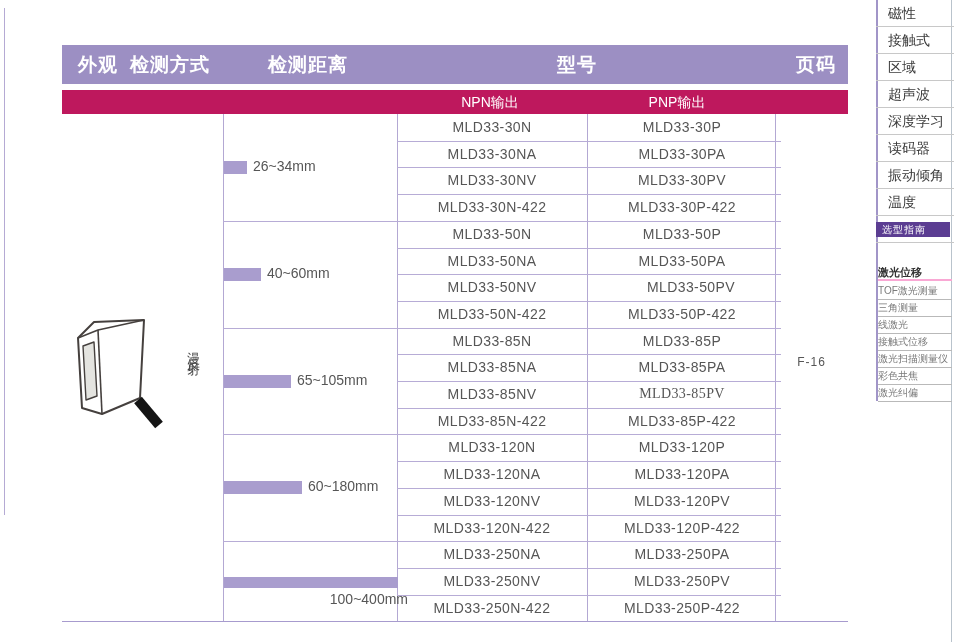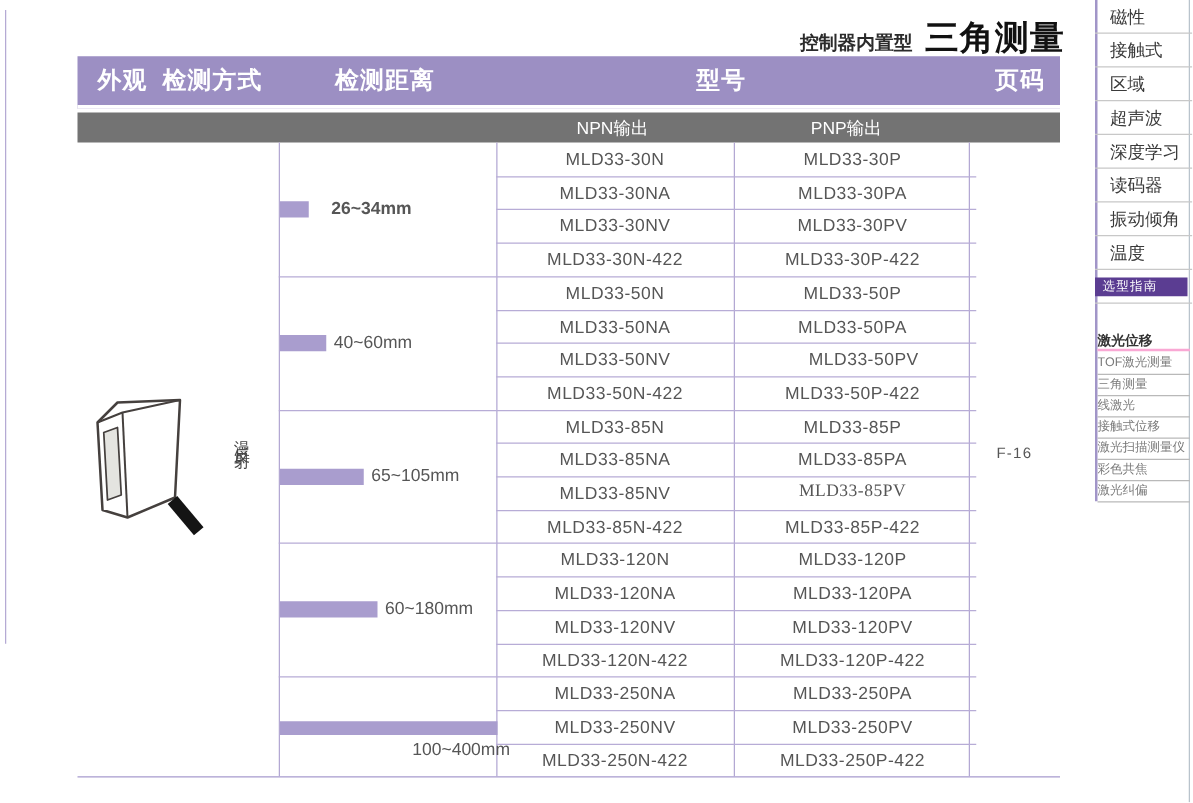--- a/index.html
+++ b/index.html
@@ -19,21 +19,21 @@
   
   .thead { position:absolute; left:62px; top:45px; width:786px; height:42px; background:#9c8fc3;
            border-bottom:3px solid #fff; color:#fff; font-weight:bold; font-size:19px; }
   .thead span { position:absolute; top:0; line-height:40px; letter-spacing:1px; }
   .h-appearance { left:16px; }
   .h-method     { left:68px; }
   .h-distance   { left:206px; }
   .h-model      { left:515px; transform:translateX(-50%); }
   .h-page       { right:12px; }
 
-  .subhead { position:absolute; left:62px; top:90px; width:786px; height:24px; background:#737373;
+  .subhead { position:absolute; left:62px; top:90px; width:786px; height:24px; background:#be185d;
              color:#fff; font-size:14px; }
   .subhead span { position:absolute; top:0; line-height:24px; transform:translateX(-50%); }
   .sh-npn { left:428px; }
   .sh-pnp { left:615px; }
 
   
   .vline { position:absolute; width:1px; background:#b3a8d3; top:114px; height:507px; }
   .v1 { left:223px; } .v2 { left:397px; } .v3 { left:587px; } .v4 { left:775px; }
   .bottom-line { position:absolute; left:62px; top:621px; width:786px; height:1px; background:#a79bce; }
 
@@ -67,23 +67,20 @@
                 border-bottom:1px solid #b9b9b9; white-space:nowrap; overflow:hidden; }
 </style>
 </head>
 <body>
 
 <div class="page">
 
   <div class="left-edge-line"></div>
   <div class="right-edge-line"></div>
 
-  <div class="title-wrap">
-    <span class="title-prefix">控制器内置型</span><span class="title-main">三角测量</span>
-  </div>
 
   <div class="thead">
     <span class="h-appearance">外观</span>
     <span class="h-method">检测方式</span>
     <span class="h-distance">检测距离</span>
     <span class="h-model">型号</span>
     <span class="h-page">页码</span>
   </div>
   <div class="subhead">
     <span class="sh-npn">NPN输出</span>
@@ -91,21 +88,21 @@
   </div>
 
   <div class="vline v1"></div>
   <div class="vline v2"></div>
   <div class="vline v3"></div>
   <div class="vline v4"></div>
   <div class="bottom-line"></div>
 
   <div id="tbody">
       <div class="dist-bar" style="left: 224px; top: 160.9px; width: 23px; height: 13px;"></div>
-      <div class="dist-label" style="left: 265px; top: 157.9px; font-weight: bold;">26~34mm</div>
+      <div class="dist-label" style="left: 253px; top: 157.9px;">26~34mm</div>
       <div class="model-cell" style="left: 397px; top: 114px; height: 26.7px; line-height: 26.7px;">MLD33-30N</div>
       <div class="model-cell" style="left: 587px; top: 114px; height: 26.7px; line-height: 26.7px;">MLD33-30P</div>
       <div class="model-cell" style="left: 397px; top: 140.7px; height: 26.7px; line-height: 26.7px;">MLD33-30NA</div>
       <div class="model-cell" style="left: 587px; top: 140.7px; height: 26.7px; line-height: 26.7px;">MLD33-30PA</div>
       <div class="hsep" style="top: 140.7px;"></div>
       <div class="model-cell" style="left: 397px; top: 167.4px; height: 26.7px; line-height: 26.7px;">MLD33-30NV</div>
       <div class="model-cell" style="left: 587px; top: 167.4px; height: 26.7px; line-height: 26.7px;">MLD33-30PV</div>
       <div class="hsep" style="top: 167.4px;"></div>
       <div class="model-cell" style="left: 397px; top: 194.1px; height: 26.7px; line-height: 26.7px;">MLD33-30N-422</div>
       <div class="model-cell" style="left: 587px; top: 194.1px; height: 26.7px; line-height: 26.7px;">MLD33-30P-422</div>

